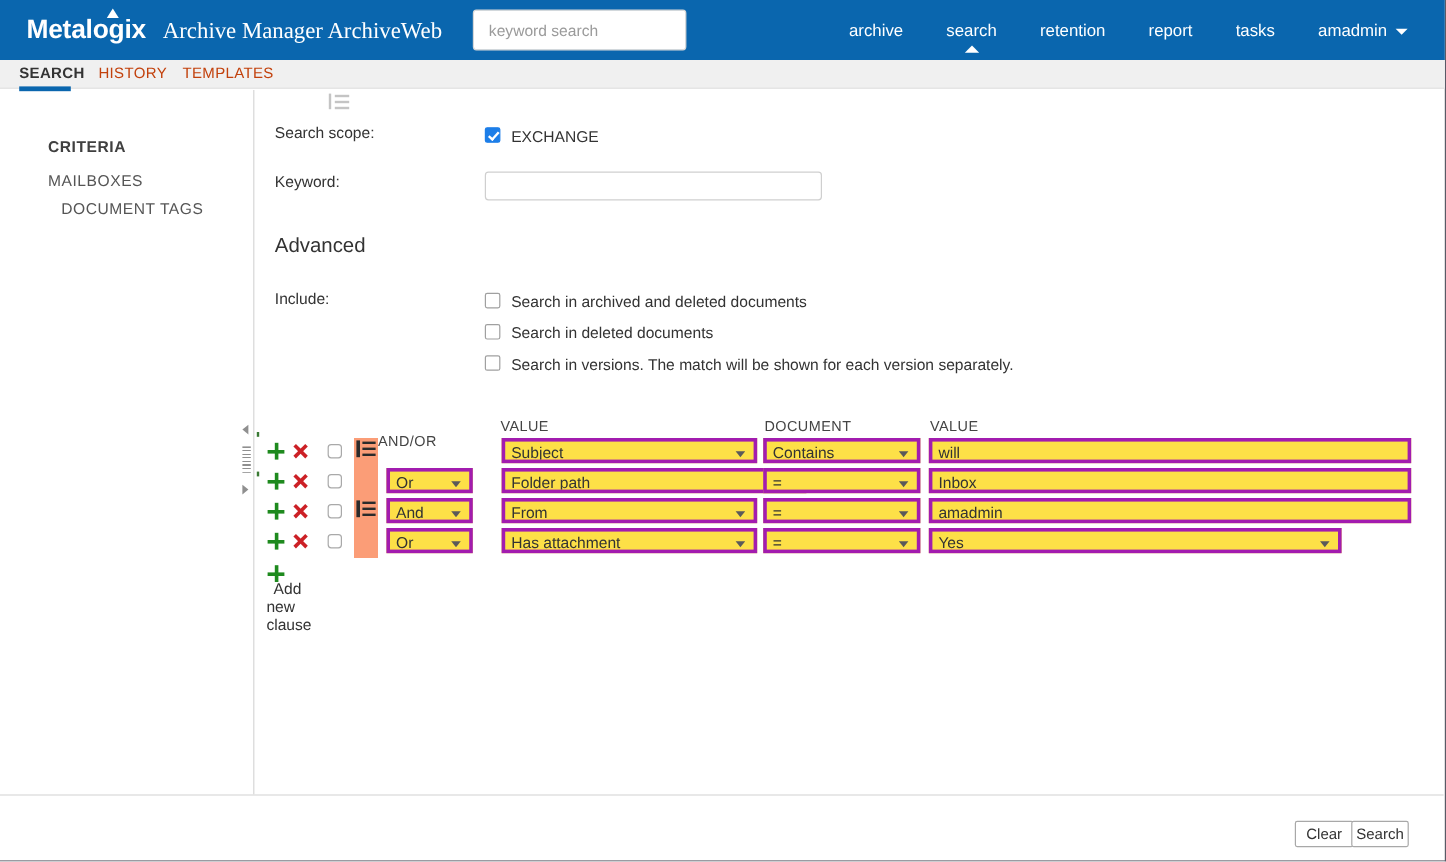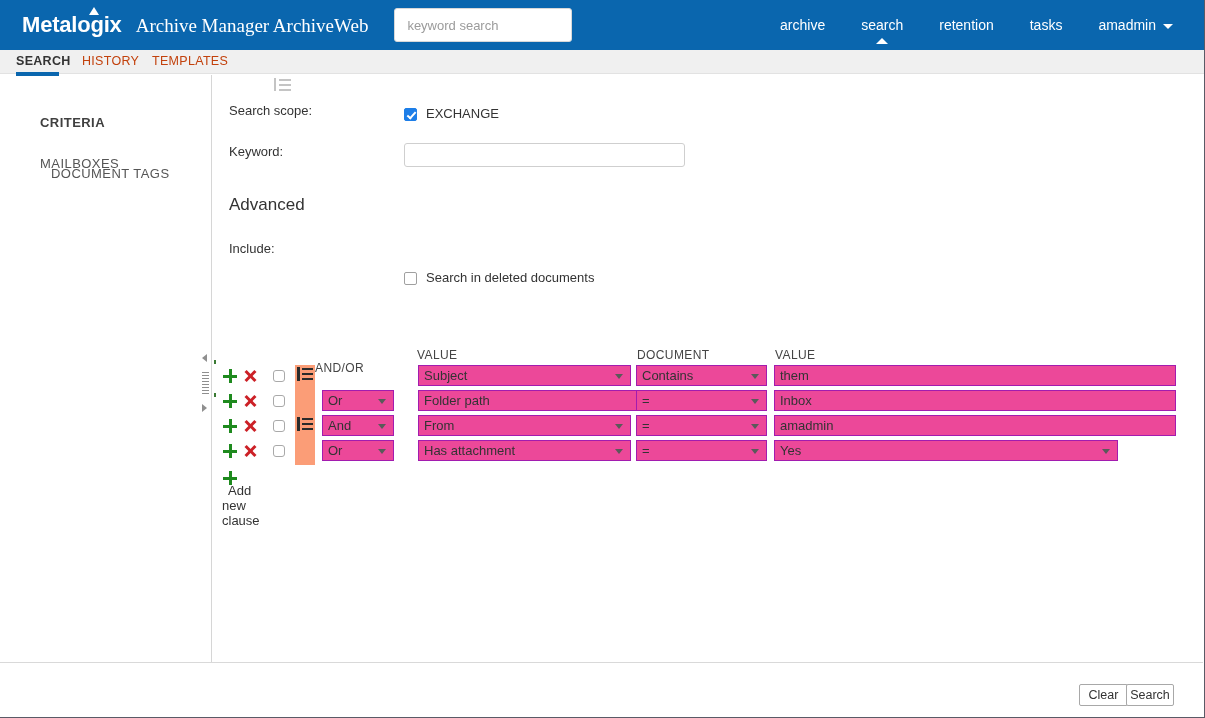--- a/index.html
+++ b/index.html
@@ -237,21 +237,21 @@
     font-size: 13px;
     padding: 0 6px;
     color: #333;
     outline: none;
   }
 
   
   .cbline {
     position: absolute;
     display: flex;
-    align-items: flex-end;
+    align-items: flex-start;
     font-size: 13px;
     color: #333333;
     white-space: nowrap;
   }
   .cbx {
     width: 13px; height: 13px;
     box-sizing: border-box;
     border: 1px solid #a0a0a0;
     border-radius: 2px;
     background: #fff;
@@ -347,22 +347,22 @@
   .brk .ln {
     position: absolute; left: 5px;
     height: 2px; background: #2b2b2b;
   }
 
   
   .sel, .txt {
     position: absolute;
     height: 21px;
     box-sizing: border-box;
-    border: 1px solid #a21caf;
-    background: #ec4899;
+    border: 3px solid #a21caf;
+    background: #fde047;
     font-family: "Liberation Sans", sans-serif;
     font-size: 13px;
     color: #333333;
     padding: 0 5px;
     line-height: 19px;
     outline: none;
     white-space: nowrap;
     overflow: hidden;
   }
   .sel { cursor: pointer; }
@@ -418,34 +418,35 @@
         <span class="dotmark"></span>
       </div>
       <div class="brand-title">Archive Manager ArchiveWeb</div>
     </div>
     <input class="kw-search" type="text" placeholder="keyword search" style="">
 
     <div class="topnav">
       <div class="topnav-item">archive</div>
       <div class="topnav-item active">search</div>
       <div class="topnav-item">retention</div>
+      <div class="topnav-item">report</div>
       <div class="topnav-item">tasks</div>
       <div class="topnav-item"><span>amadmin</span><span class="caret-down"></span></div>
     </div>
   </div>
 
   <div class="tabstrip">
     <div class="tab active" style="left:16px; width:43px;">SEARCH</div>
     <div class="tab" style="left:82px;">HISTORY</div>
     <div class="tab" style="left:152px;">TEMPLATES</div>
   </div>
 
   <div class="sidebar">
     <div class="side-item active" style="top:40px;">CRITERIA</div>
-    <div class="side-item" style="top:81px;">MAILBOXES</div>
+    <div class="side-item" style="top:68px;">MAILBOXES</div>
     <div class="side-item" style="top:91px;margin-left:11px;">DOCUMENT TAGS</div>
   </div>
 
   <div class="splitter">
     <span class="arr up"></span>
     <span class="grip"></span>
     <span class="arr dn"></span>
   </div>
   <div class="dotmarkers">
     <i></i>
@@ -460,23 +461,31 @@
       <span>EXCHANGE</span>
     </div>
 
     <div class="row-label" style="left:17px; top:69px;">Keyword:</div>
     <input class="kw-input" style="left: 192px; top: 68px; width: 281px;" type="text" value="">
 
     <div class="section-head" style="left:17px; top:120px;">Advanced</div>
 
     <div class="row-label" style="left:17px; top:166px;">Include:</div>
 
+    <div class="cbline" style="left:192px; top:169px;">
+      <span class="cbx"></span>
+      <span>Search in archived and deleted documents</span>
+    </div>
     <div class="cbline" style="left:192px; top:195px;">
       <span class="cbx"></span>
       <span>Search in deleted documents</span>
+    </div>
+    <div class="cbline" style="left:192px; top:221px;">
+      <span class="cbx"></span>
+      <span>Search in versions. The match will be shown for each version separately.</span>
     </div>
 
     <div class="grid">
 
       <div class="hdr-icon">
         <span class="bar"></span>
         <span class="ln" style="top:1px;  width:12px;"></span>
         <span class="ln" style="top:6px;  width:12px;"></span>
         <span class="ln" style="top:11px; width:12px;"></span>
       </div>
@@ -507,21 +516,21 @@
         <span class="rowcbx"></span>
 
         <span class="sel" style="left:206px; width:213px;">
           <span>Subject</span>
           <span class="arw"></span>
         </span>
         <span class="sel" style="left:424px; width:131px;">
           <span>Contains</span>
           <span class="arw"></span>
         </span>
-        <span class="txt" style="left:562px; width:402px;">them</span>
+        <span class="txt" style="left:562px; width:402px;">will</span>
       </div>
 
       <div class="gridrow" style="top:315px;">
         <span class="plus-ico"></span>
         <span class="x-ico"></span>
         <span class="rowcbx"></span>
         <span class="sel" style="left:110px; width:72px;">
           <span>Or</span>
           <span class="arw"></span>
         </span>

